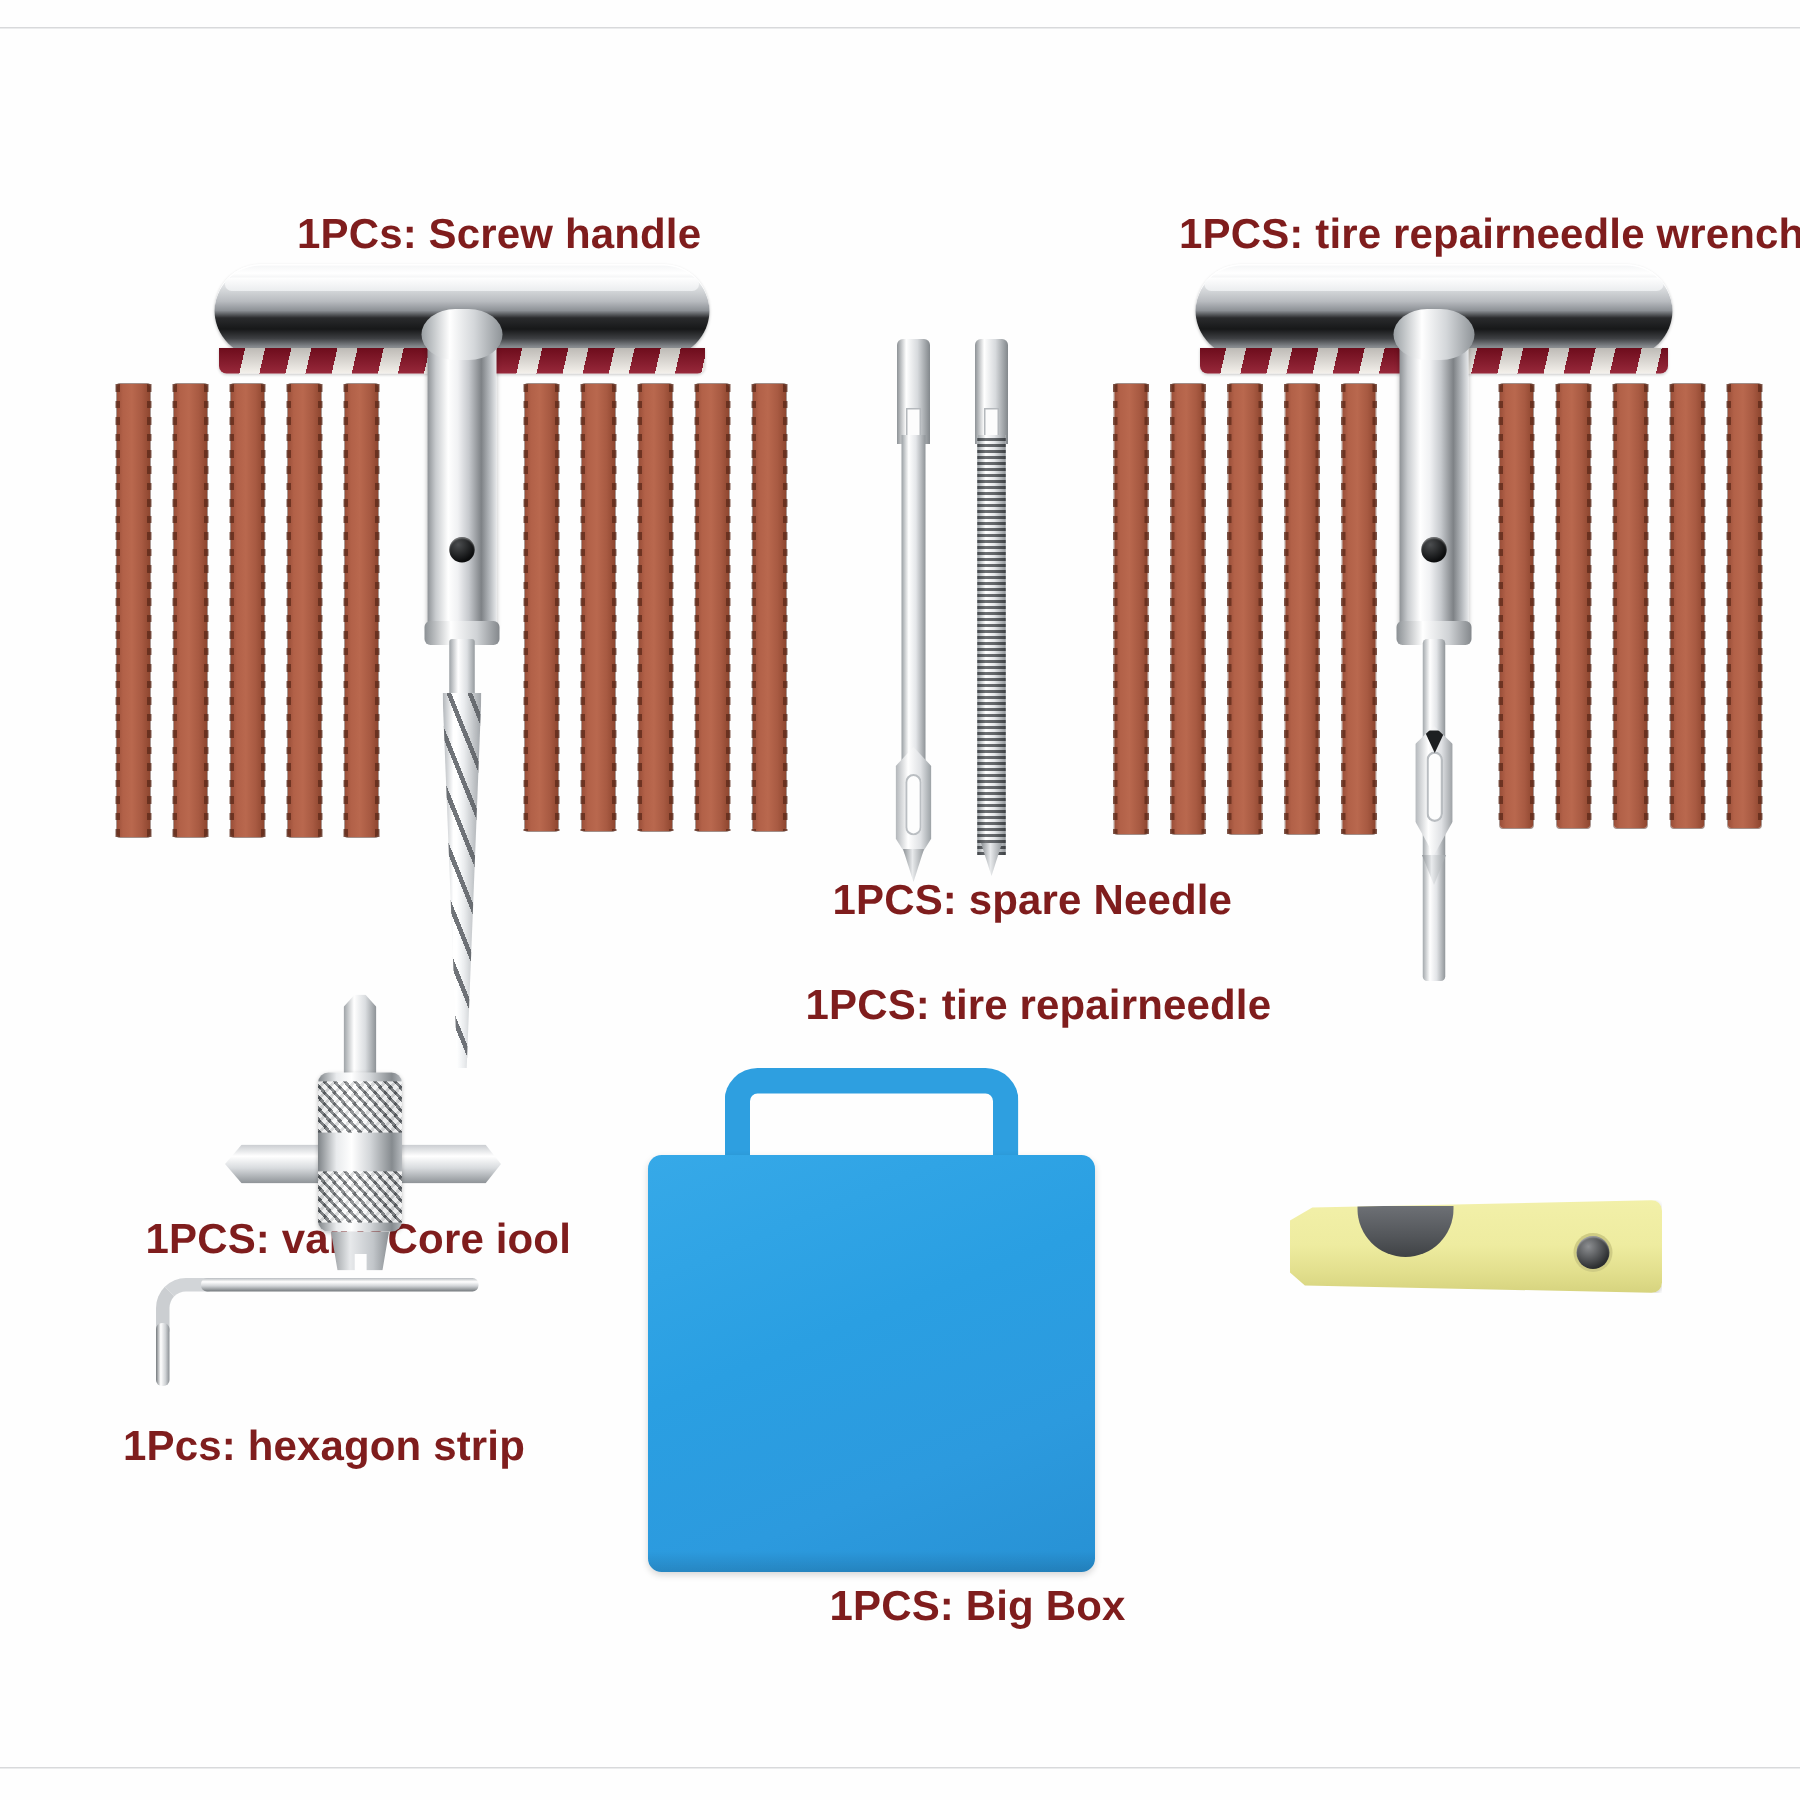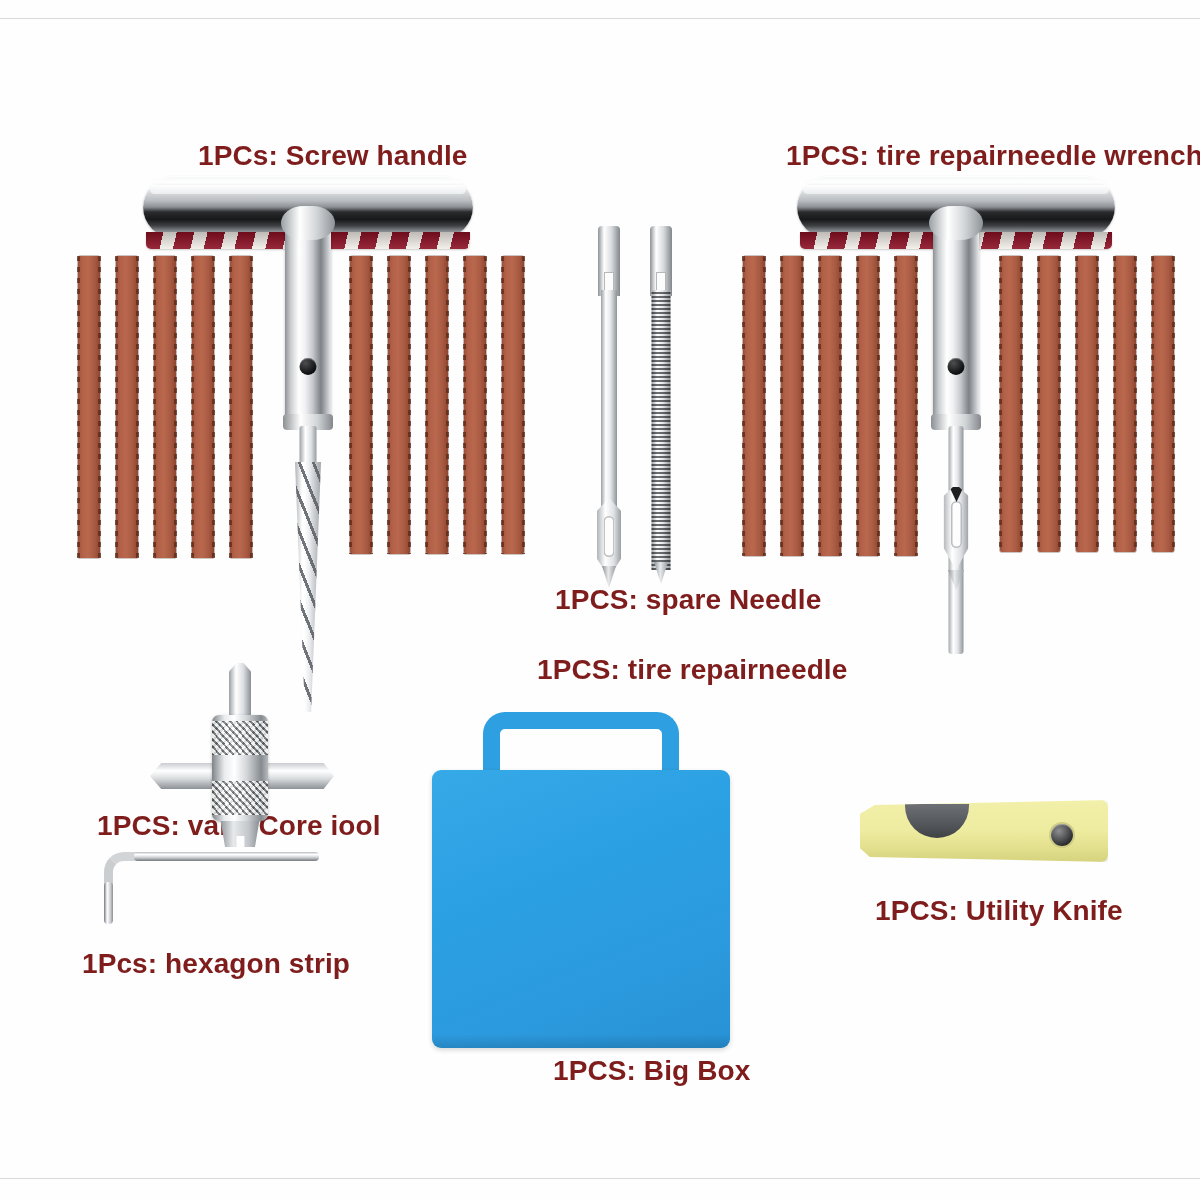--- a/index.html
+++ b/index.html
@@ -282,21 +282,20 @@
 
   <div class="rule top"></div>
   <div class="rule bottom"></div>
 
   <div class="label" style="left:198px;top:140px;">1PCs: Screw handle</div>
   <div class="label" style="left:786px;top:140px;">1PCS: tire repairneedle wrench</div>
   <div class="label" style="left:537px;top:584px;margin-left:18px;">1PCS: spare Needle</div>
   <div class="label" style="left:537px;top:622px;margin-top:32px;">1PCS: tire repairneedle</div>
   <div class="label" style="left:97px;top:810px;">1PCS: valveCore iool</div>
   <div class="label" style="left:82px;top:948px;">1Pcs: hexagon strip</div>
-  <div class="label" style="left:875px;top:895px;">1PCS: Utility Knife</div>
   <div class="label" style="left:553px;top:1055px;">1PCS: Big Box</div>
 
   <div class="strips" style="left:78px;top:256px;height:302px;">
     <div class="strip"></div>
     <div class="strip"></div>
     <div class="strip"></div>
     <div class="strip"></div>
     <div class="strip"></div>
   </div>
 

